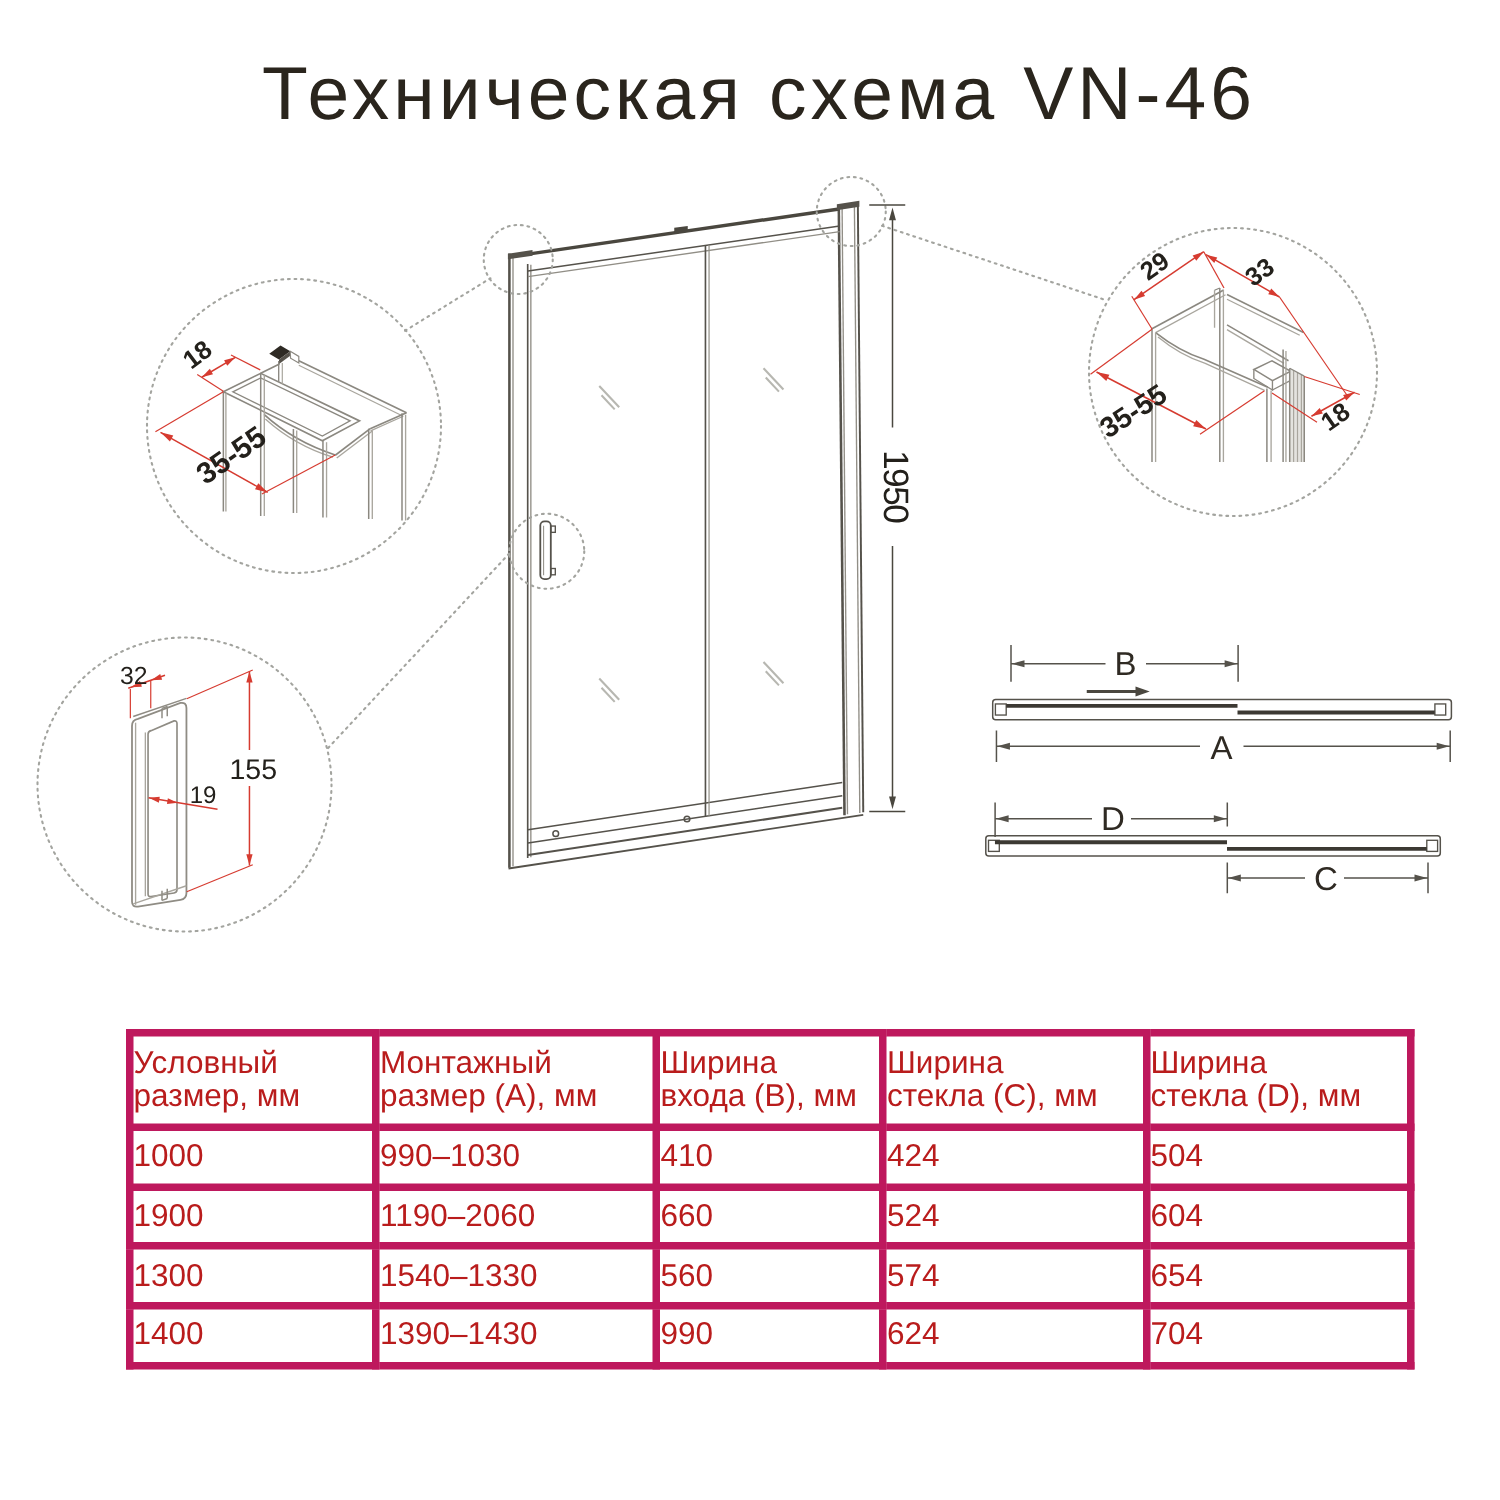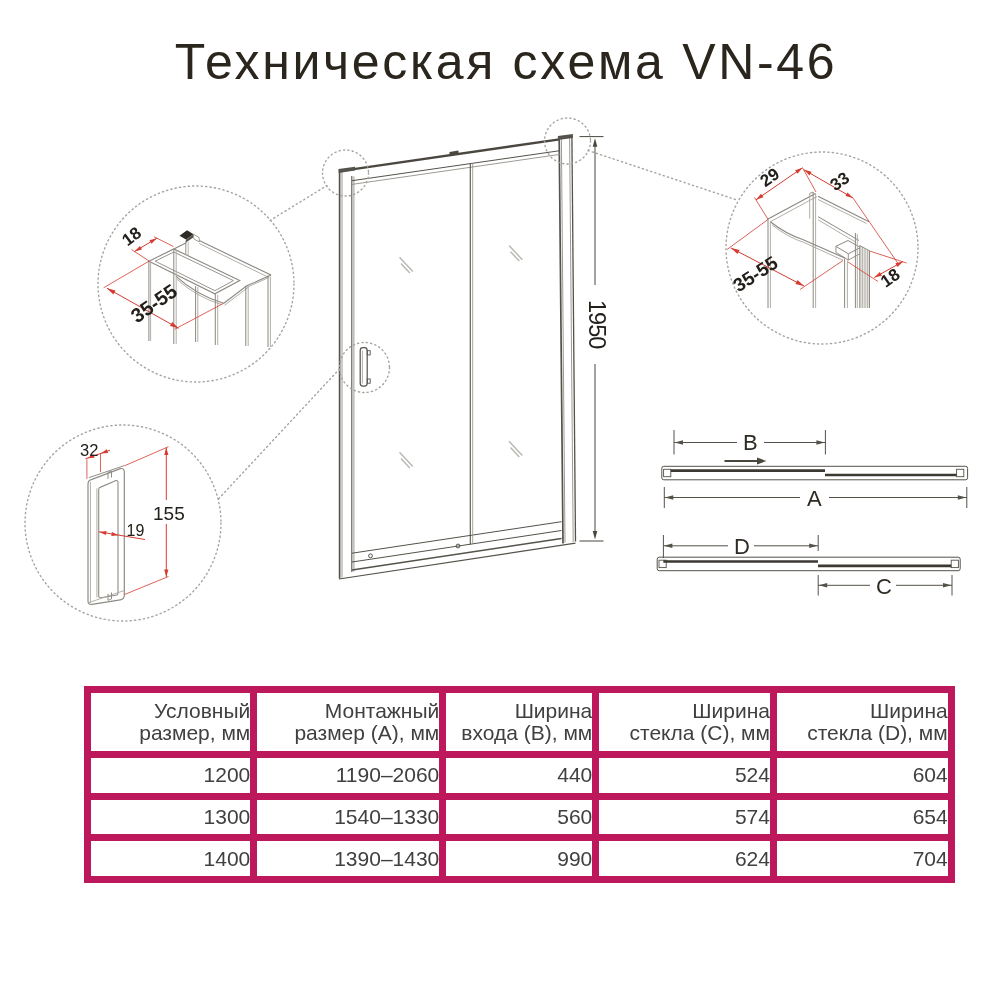--- a/index.html
+++ b/index.html
@@ -1,22 +1,22 @@
 <!DOCTYPE html>
 <html><head>
 <meta charset="utf-8">
 <style>
   html,body{margin:0;padding:0;background:#fff;width:1000px;height:1000px;overflow:hidden;}
   body{font-family:"Liberation Sans", sans-serif;position:relative;}
   #title{position:absolute;left:6px;top:33px;width:1000px;text-align:center;
     font-size:50px;color:#2a251d;letter-spacing:2.7px;white-space:nowrap;}
   svg{position:absolute;left:0;top:0;}
   table{position:absolute;left:84px;top:686px;border-collapse:collapse;table-layout:fixed;}
-  td,th{border:7px solid #be185d;text-align:right;vertical-align:middle;
-    color:#404040;font-weight:normal;padding:0;}
+  td,th{border:5px solid #be185d;text-align:left;vertical-align:middle;
+    color:#b91c1c;font-weight:normal;padding:0;}
   th{height:58px;font-size:21px;line-height:22px;}
   td{height:34.7px;font-size:21px;}
 </style>
 </head>
 <body>
 <div id="title">Техническая схема VN-46</div>
 <svg width="1000" height="1000" viewBox="0 0 1000 1000" fill="none" font-family="Liberation Sans, sans-serif">
     <g>
 <line x1="339.6" y1="169.0" x2="339.6" y2="578.5" stroke="#55524b" stroke-width="1.7"></line>
 <line x1="342.0" y1="170.5" x2="342.0" y2="577.5" stroke="#918e86" stroke-width="0.9"></line>
@@ -243,23 +243,30 @@
 <table>
   <tbody>
       <tr>
     <th style="width:159.3px">Условный<br>размер, мм</th>
     <th style="width:182px">Монтажный<br>размер (А), мм</th>
     <th style="width:146px">Ширина<br>входа (В), мм</th>
     <th style="width:170.7px">Ширина<br>стекла (С), мм</th>
     <th style="width:170.7px">Ширина<br>стекла (D), мм</th>
   </tr>
 <tr>
-        <td>1200</td>
+        <td>1000</td>
+        <td>990–1030</td>
+        <td>410</td>
+        <td>424</td>
+        <td>504</td>
+      </tr>
+<tr>
+        <td>1900</td>
         <td>1190–2060</td>
-        <td>440</td>
+        <td>660</td>
         <td>524</td>
         <td>604</td>
       </tr>
 <tr>
         <td>1300</td>
         <td>1540–1330</td>
         <td>560</td>
         <td>574</td>
         <td>654</td>
       </tr>

